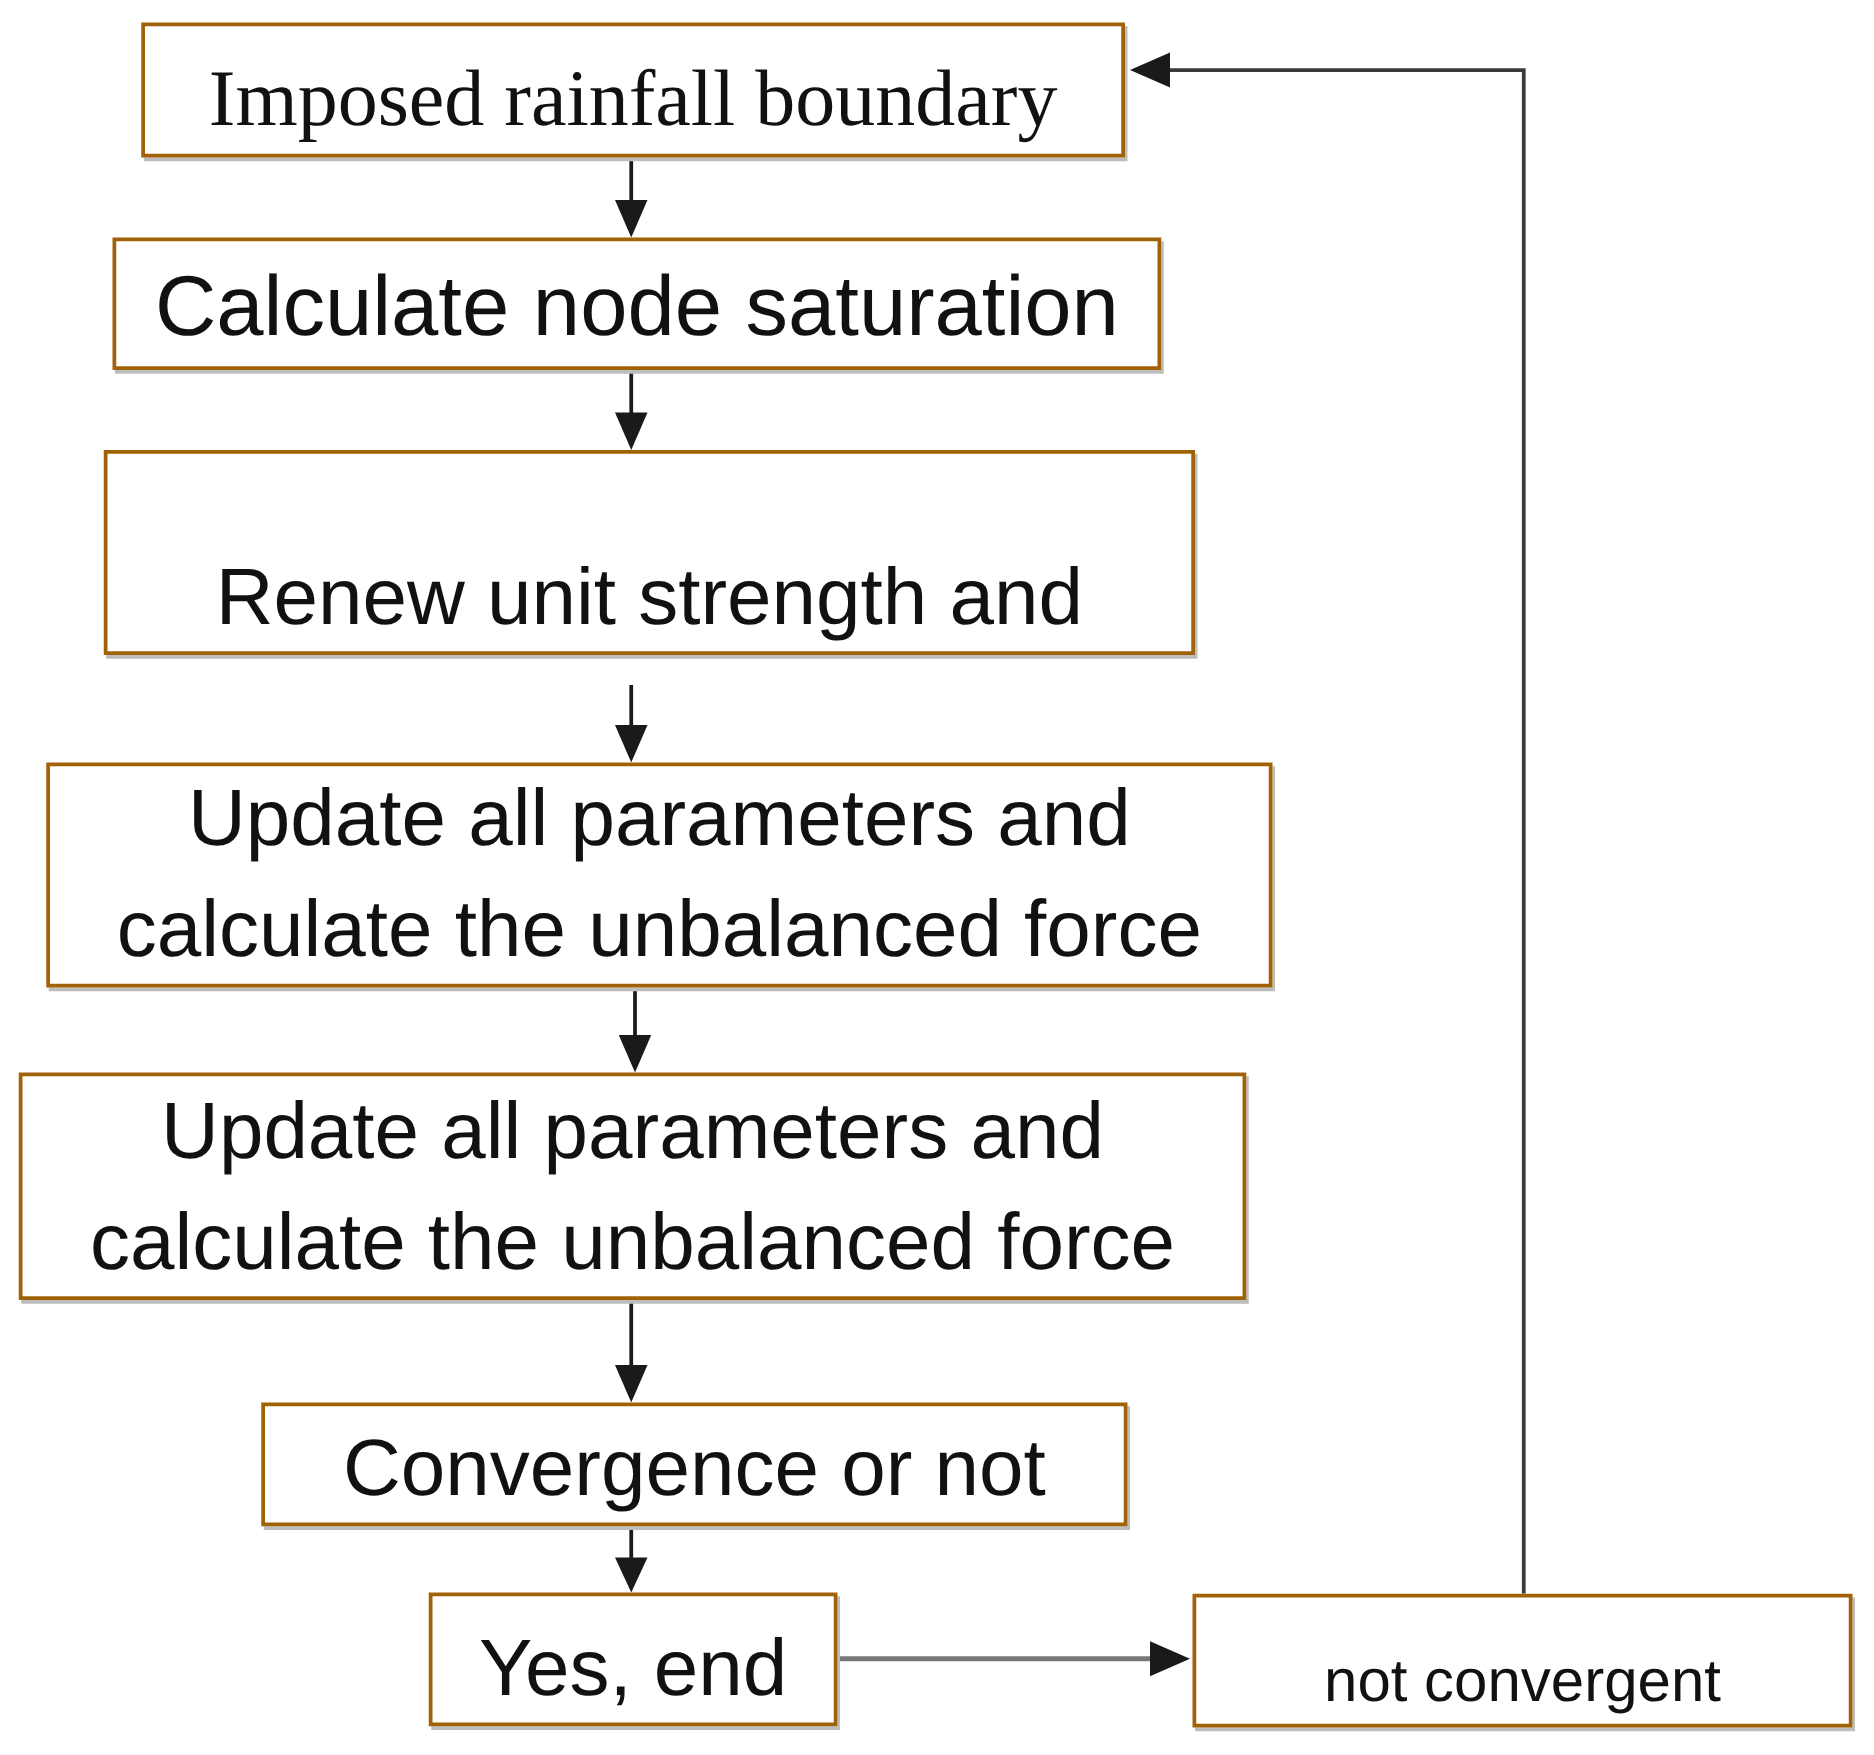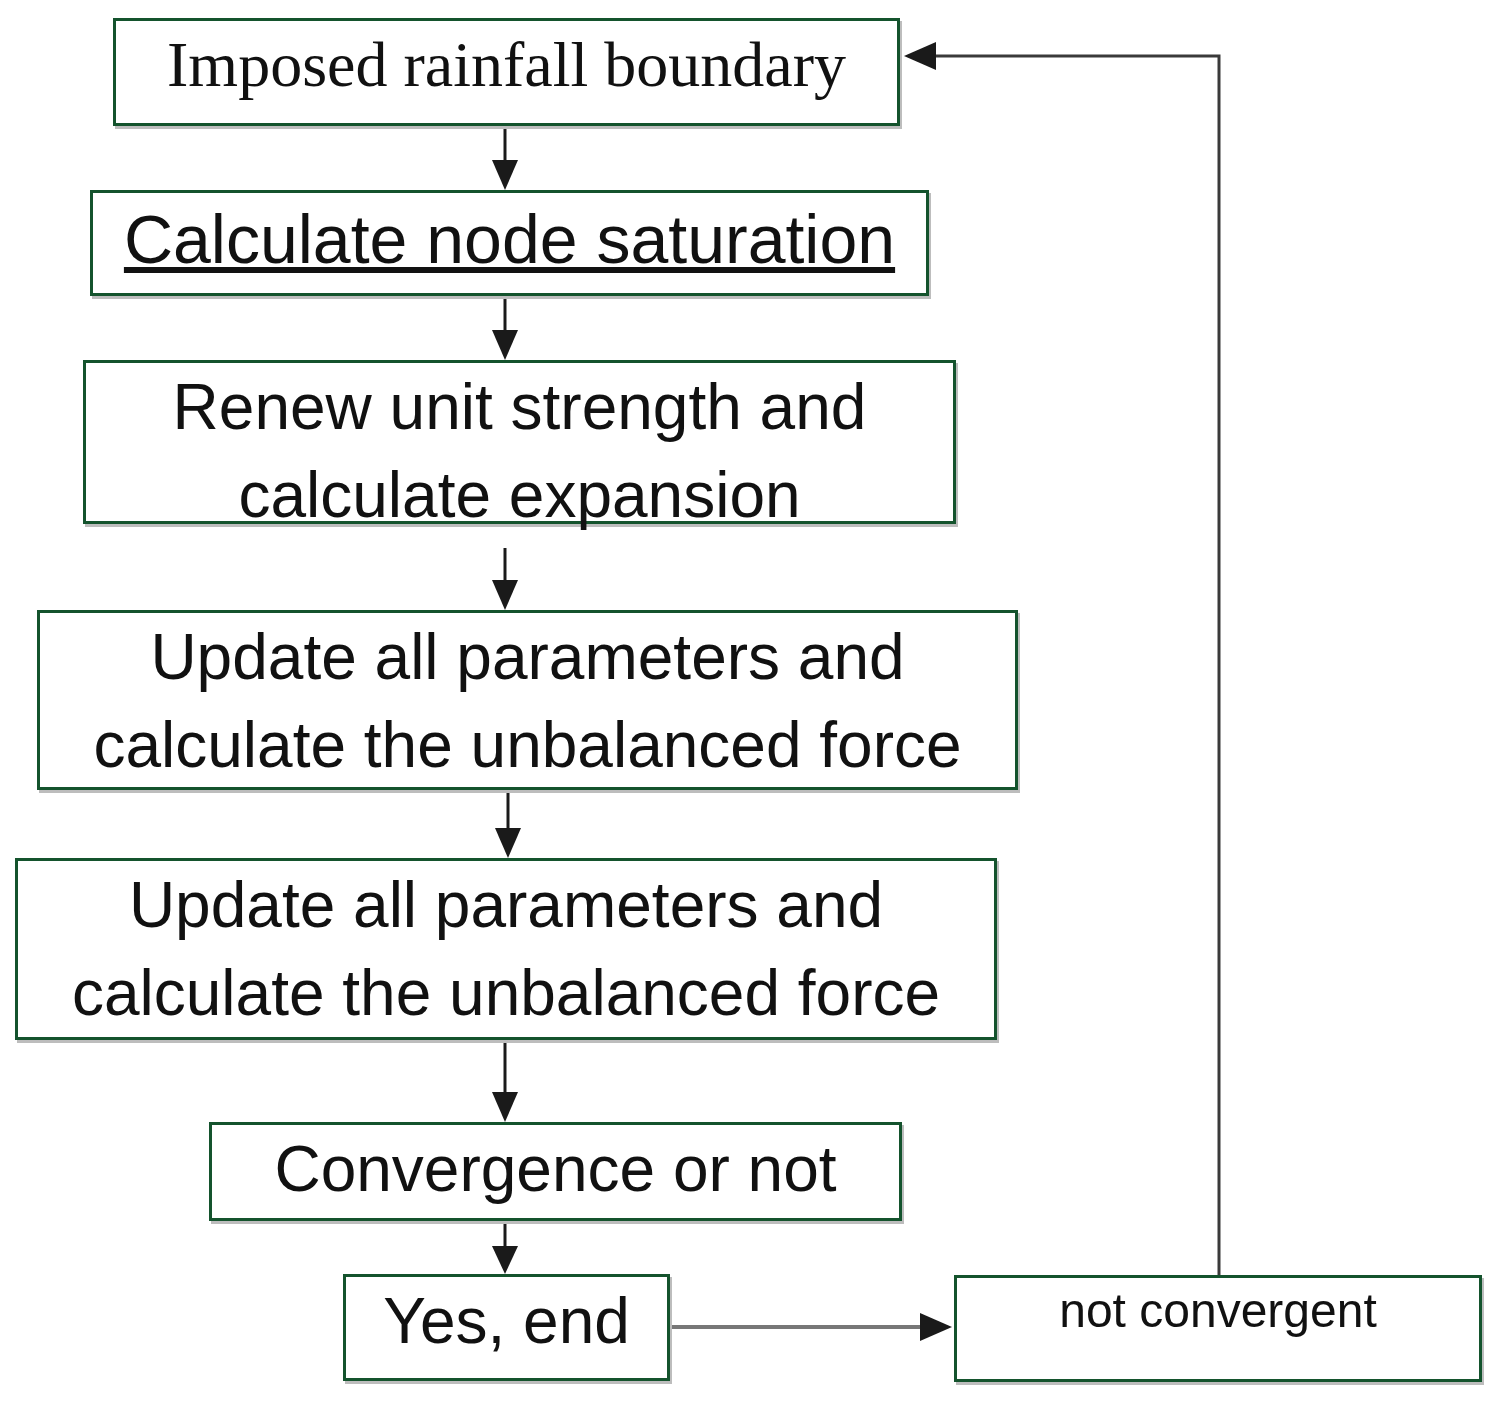--- a/index.html
+++ b/index.html
@@ -7,38 +7,38 @@
     position: relative;
     width: 1499px;
     height: 1404px;
     background: #ffffff;
     overflow: hidden;
     font-family: "Liberation Sans", sans-serif;
   }
   .node {
     position: absolute;
     background: #ffffff;
-    border: 3px solid #14532d;
+    border: 3px solid #a16207;
     box-shadow: 2px 3px 0 #bdbdbd;
     display: flex;
     flex-direction: column;
     align-items: center;
-    justify-content: flex-start;
+    justify-content: flex-end;
     text-align: center;
     color: #111111;
     box-sizing: border-box;
     line-height: 1.38;
   }
   .node span { display: block; white-space: nowrap; }
   #node-imposed {
     left: 113px; top: 18px; width: 787px; height: 108px;
     font-family: "Liberation Serif", serif;
     font-size: 64px;
   }
-  #node-saturation { left: 90px;  top: 190px;  width: 839px; height: 106px; font-size: 68px; text-decoration: underline; }
+  #node-saturation { left: 90px;  top: 190px;  width: 839px; height: 106px; font-size: 68px; }
   #node-renew      { left: 83px;  top: 360px;  width: 873px; height: 164px; font-size: 64px; }
   #node-update1    { left: 37px;  top: 610px;  width: 981px; height: 180px; font-size: 64px; }
   #node-update2    { left: 15px;  top: 858px;  width: 982px; height: 182px; font-size: 64px; }
   #node-converge   { left: 183px; top: 1122px; width: 693px; height: 99px;  font-size: 64px; margin-left: 26px; }
   #node-yesend     { left: 343px; top: 1274px; width: 327px; height: 107px; font-size: 64px; }
   #node-notconv    { left: 954px; top: 1275px; width: 528px; height: 107px; font-size: 48px; }
   #connectors {
     position: absolute;
     left: 0; top: 0;
     width: 1499px; height: 1404px;
@@ -91,21 +91,20 @@
   <div class="node" id="node-imposed">
     <span>Imposed rainfall boundary</span>
   </div>
 
   <div class="node" id="node-saturation">
     <span>Calculate node saturation</span>
   </div>
 
   <div class="node" id="node-renew">
     <span>Renew unit strength and</span>
-    <span>calculate expansion</span>
   </div>
 
   <div class="node" id="node-update1">
     <span>Update all parameters and</span>
     <span>calculate the unbalanced force</span>
   </div>
 
   <div class="node" id="node-update2">
     <span>Update all parameters and</span>
     <span>calculate the unbalanced force</span>

